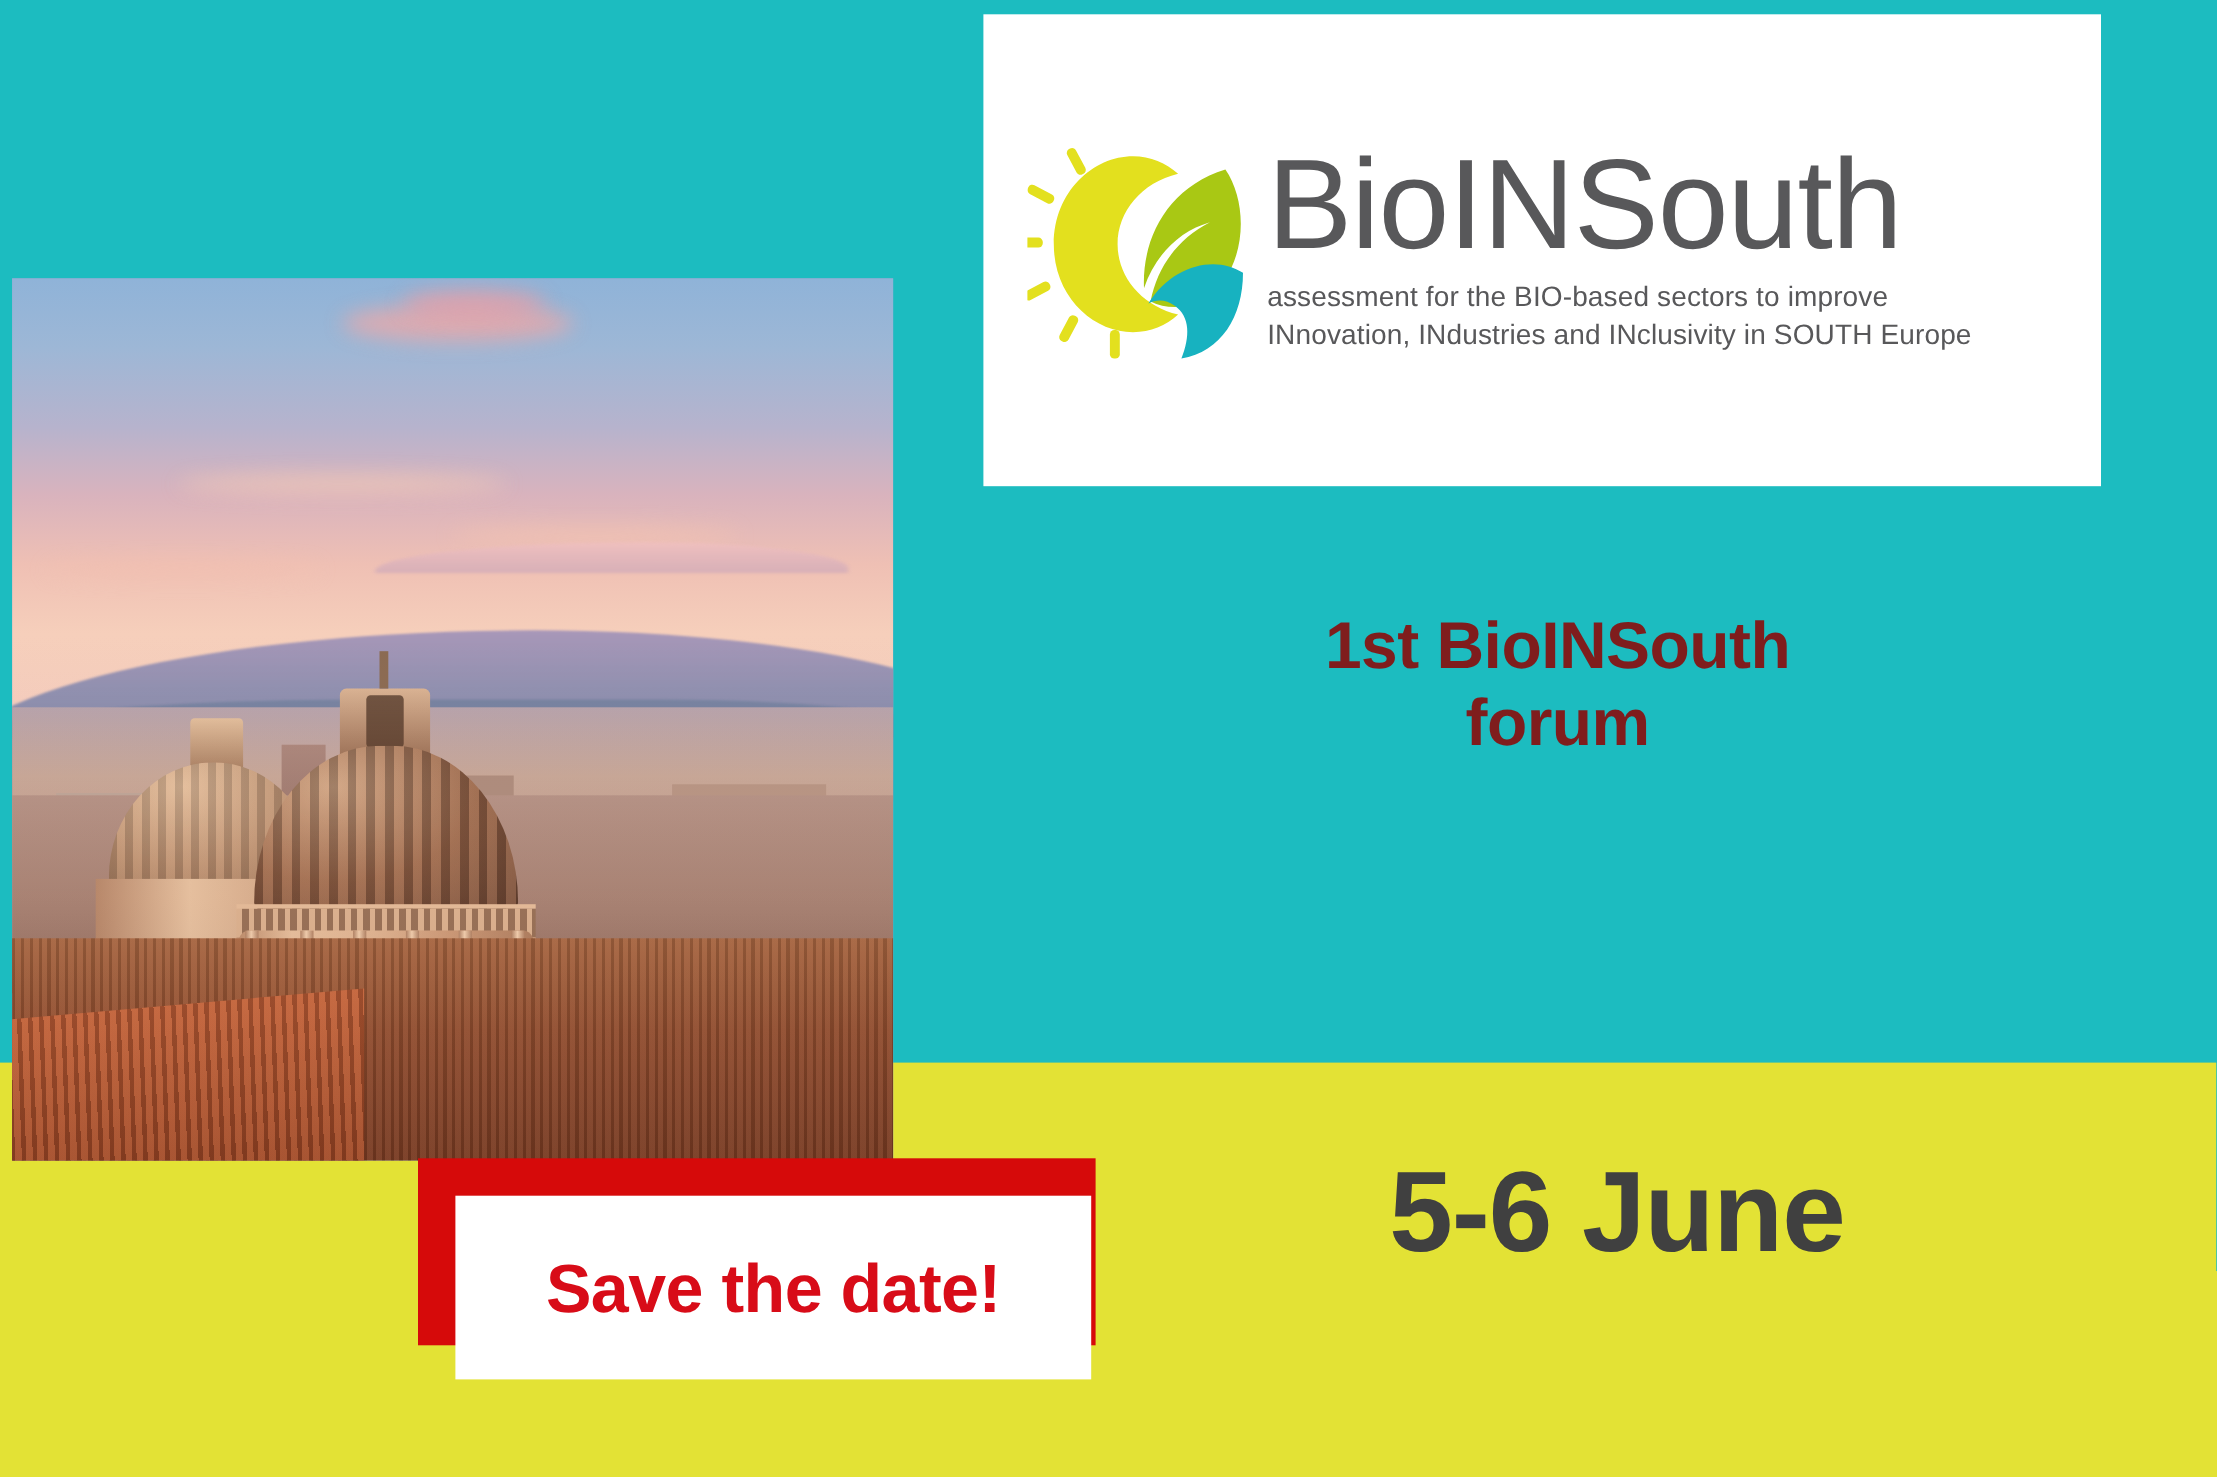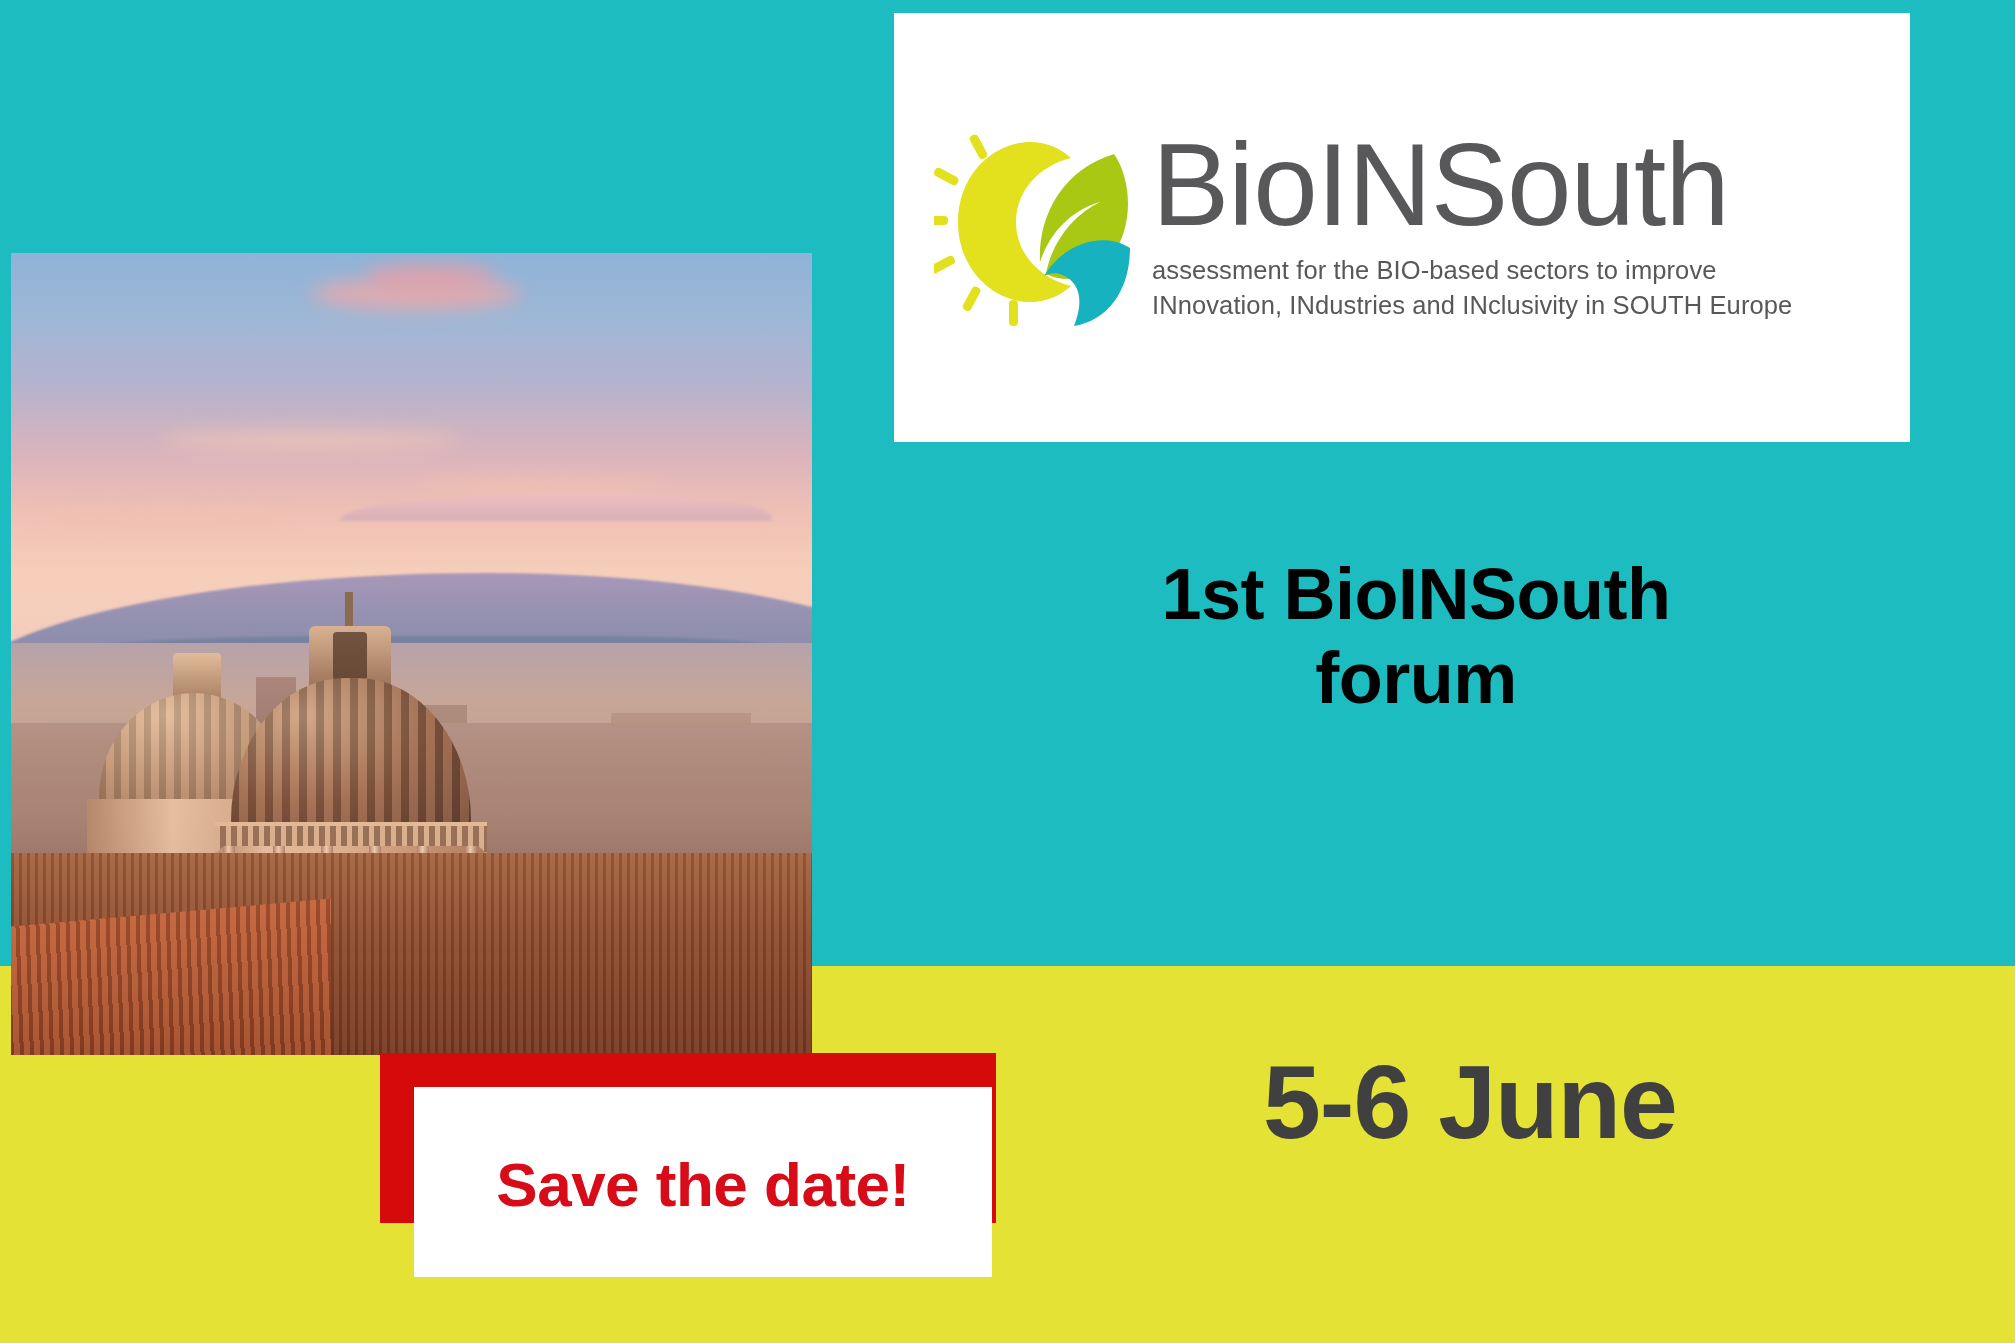--- a/index.html
+++ b/index.html
@@ -202,22 +202,22 @@
   .photo-haze{
     position:absolute;left:0;top:0;width:100%;height:100%;
     background:linear-gradient(180deg, rgba(255,205,180,0) 40%, rgba(255,170,120,.10) 70%, rgba(90,40,20,.12) 100%);
     pointer-events:none;
   }
 
   
   .headline{
     position:absolute;left:866px;top:552px;width:1100px;
     text-align:center;
-    color:#000000;
-    font-size:72px;
+    color:#7f1d1d;
+    font-size:60px;
     font-weight:700;
     line-height:1.17;
     letter-spacing:-0.5px;
   }
   .headline .line2{display:block;text-align:center;}
   .headline .line3{display:block;margin-top:12px;}
 
   
   .dateblock{
     position:absolute;left:1020px;top:1042px;width:900px;
@@ -231,21 +231,21 @@
   .dateblock span{display:block;}
 
   
   .badge{
     position:absolute;left:380px;top:1053px;width:616px;height:170px;
   }
   .badge-red{
     position:absolute;left:0;top:0;width:616px;height:170px;background:#d60a0a;
   }
   .badge-white{
-    position:absolute;left:34px;top:34px;width:578px;height:190px;background:#ffffff;
+    position:absolute;left:34px;top:34px;width:578px;height:167px;background:#ffffff;
     display:flex;align-items:center;justify-content:center;
   }
   .badge-label{
     color:#d80c18;
     font-size:62px;
     font-weight:700;
     letter-spacing:-0.5px;
     margin-top:4px;
   }
 </style>

